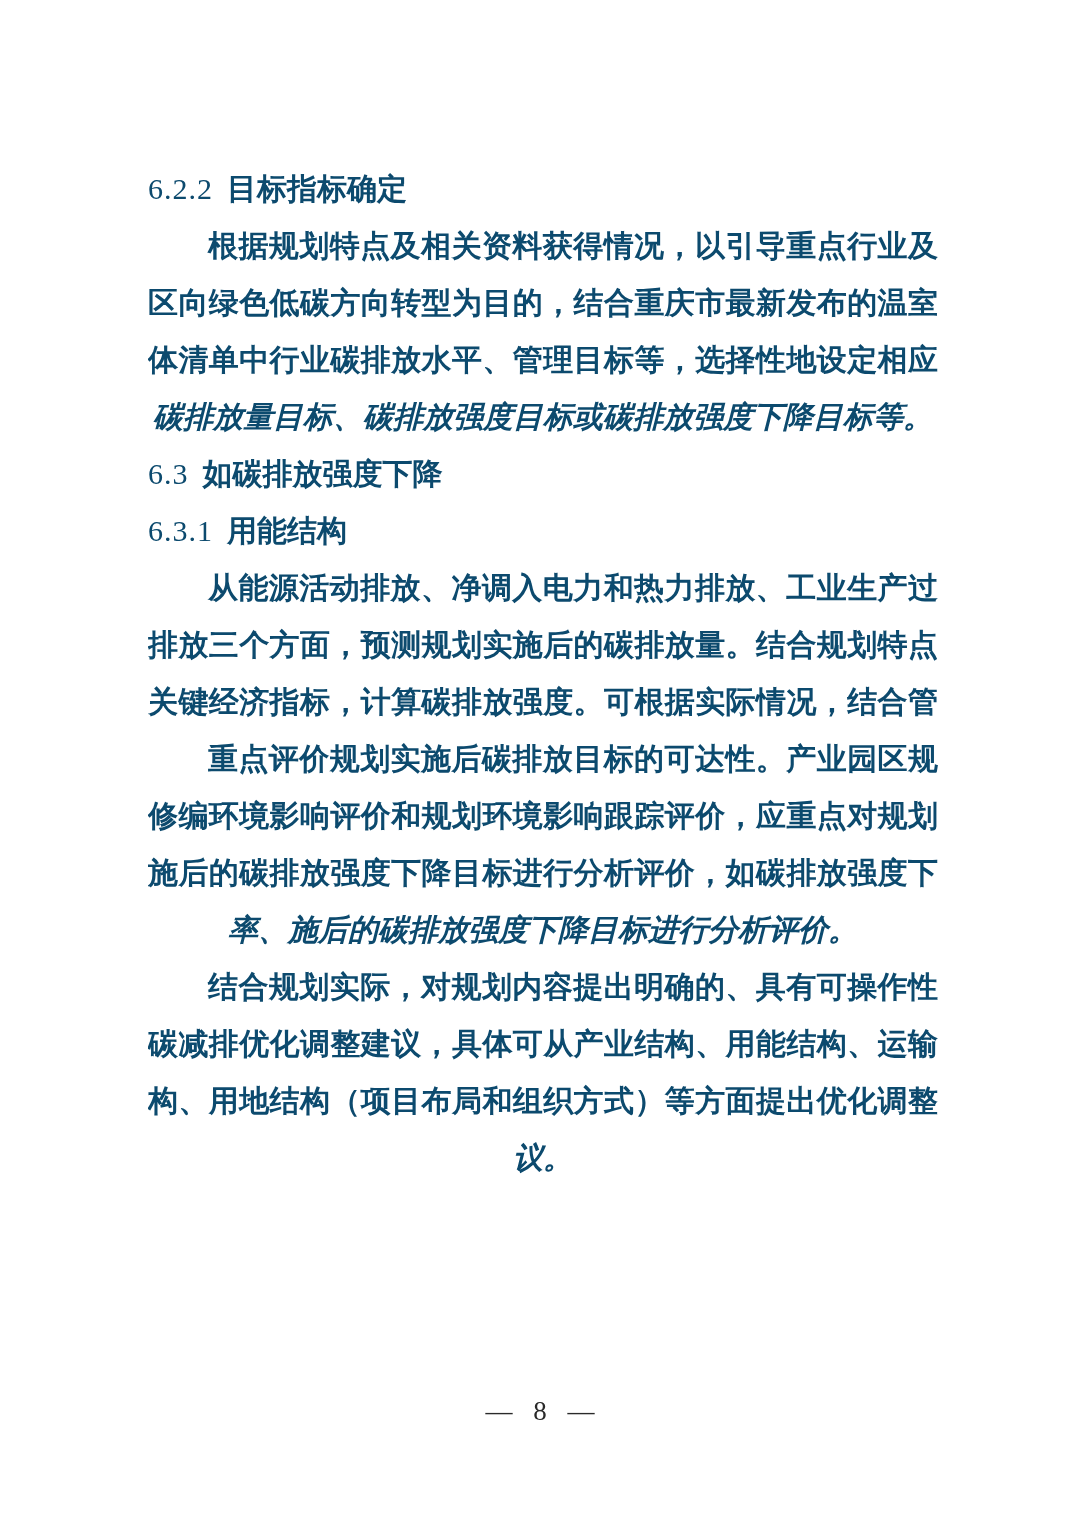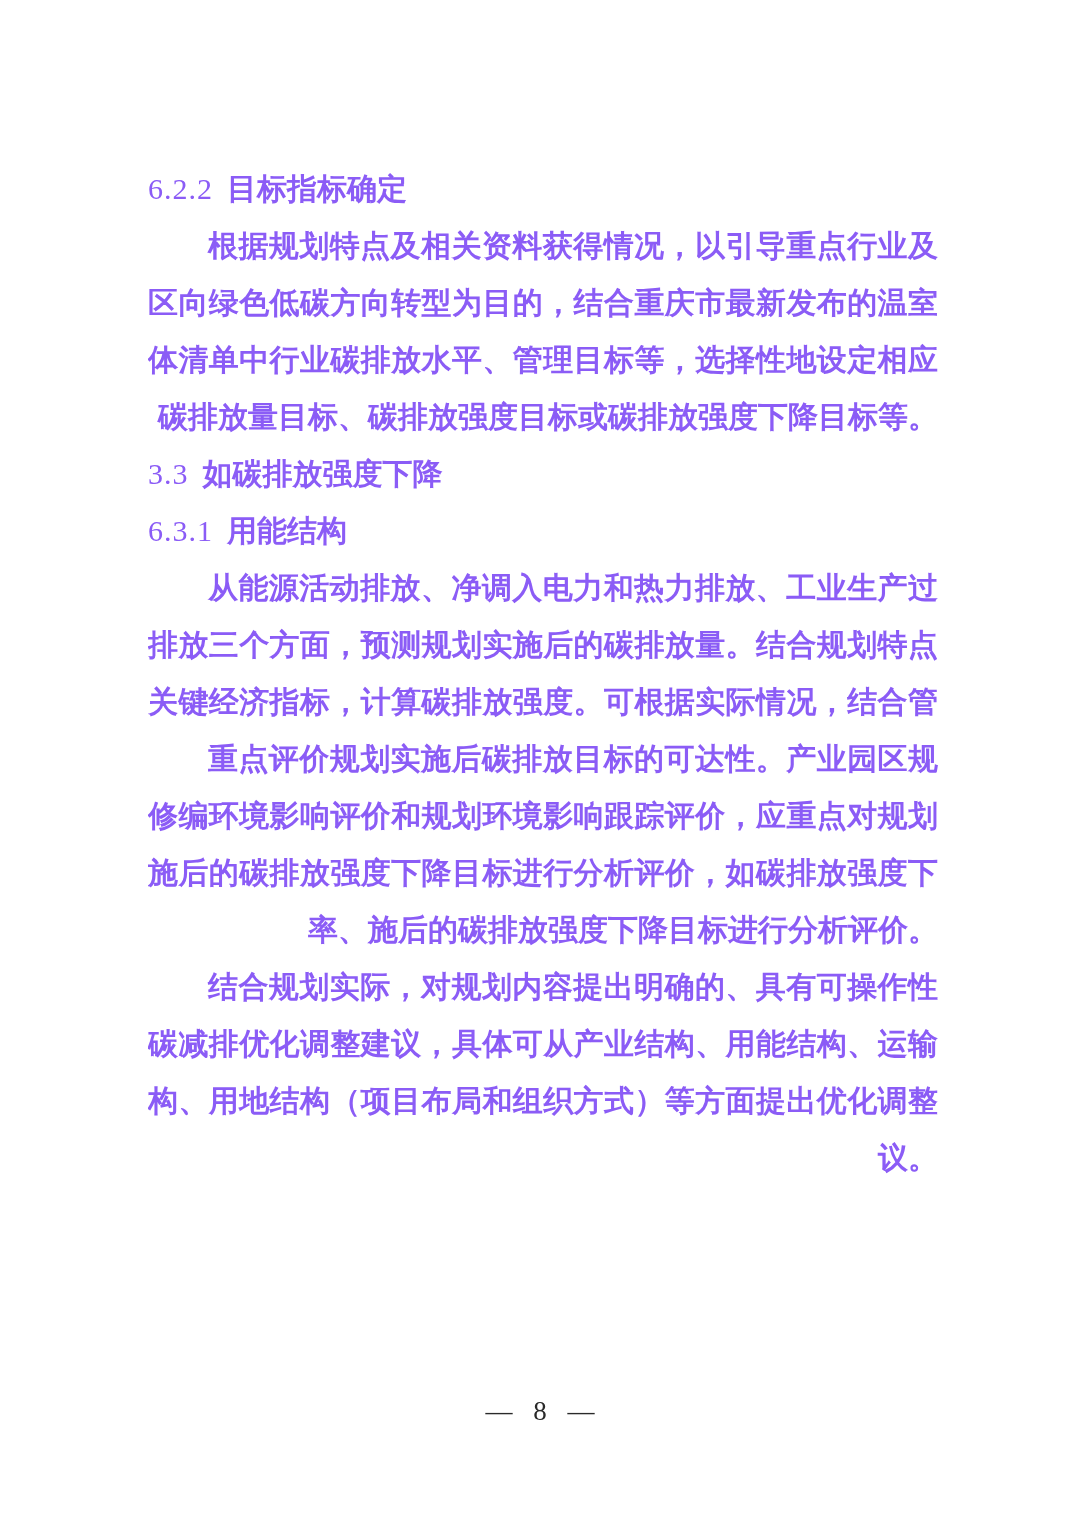--- a/index.html
+++ b/index.html
@@ -18,21 +18,21 @@
   .content {
     position: absolute;
     left: 148px;
     top: 160px;
     width: 790px;
   }
   .line {
     height: 57px;
     line-height: 57px;
     font-size: 30px;
-    color: #8b5cf6;
+    color: #0c4a6e;
     font-weight: 600;
     white-space: nowrap;
   }
   .heading .num {
     font-family: "Liberation Serif", serif;
     font-weight: 500;
     margin-right: 14px;
     letter-spacing: 1px;
   }
   .para-line {
@@ -41,21 +41,22 @@
   }
   .para-line.full {
     text-align: justify;
     text-align-last: justify;
     text-justify: inter-character;
   }
   .para-line.first {
     text-indent: 60px;
   }
   .para-line.last {
-    text-align: right;
+    text-align: center;
+    font-style: italic;
   }
   .footer {
     position: absolute;
     top: 1396px;
     left: 0;
     width: 100%;
     text-align: center;
     font-family: "Liberation Serif", serif;
     font-size: 27px;
     color: #2a2a2a;
@@ -74,21 +75,21 @@
     </div>
 
     <div>
       <div class="line para-line full first">根据规划特点及相关资料获得情况，以引导重点行业及园</div>
       <div class="line para-line full">区向绿色低碳方向转型为目的，结合重庆市最新发布的温室气</div>
       <div class="line para-line full">体清单中行业碳排放水平、管理目标等，选择性地设定相应的</div>
       <div class="line para-line last">碳排放量目标、碳排放强度目标或碳排放强度下降目标等。</div>
     </div>
 
     <div class="line heading">
-      <span class="num">3.3</span><span>如碳排放强度下降</span>
+      <span class="num">6.3</span><span>如碳排放强度下降</span>
     </div>
 
     <div class="line heading">
       <span class="num">6.3.1</span><span>用能结构</span>
     </div>
 
     <div>
       <div class="line para-line full first">从能源活动排放、净调入电力和热力排放、工业生产过程</div>
       <div class="line para-line full">排放三个方面，预测规划实施后的碳排放量。结合规划特点及</div>
       <div class="line para-line full">关键经济指标，计算碳排放强度。可根据实际情况，结合管控</div>

